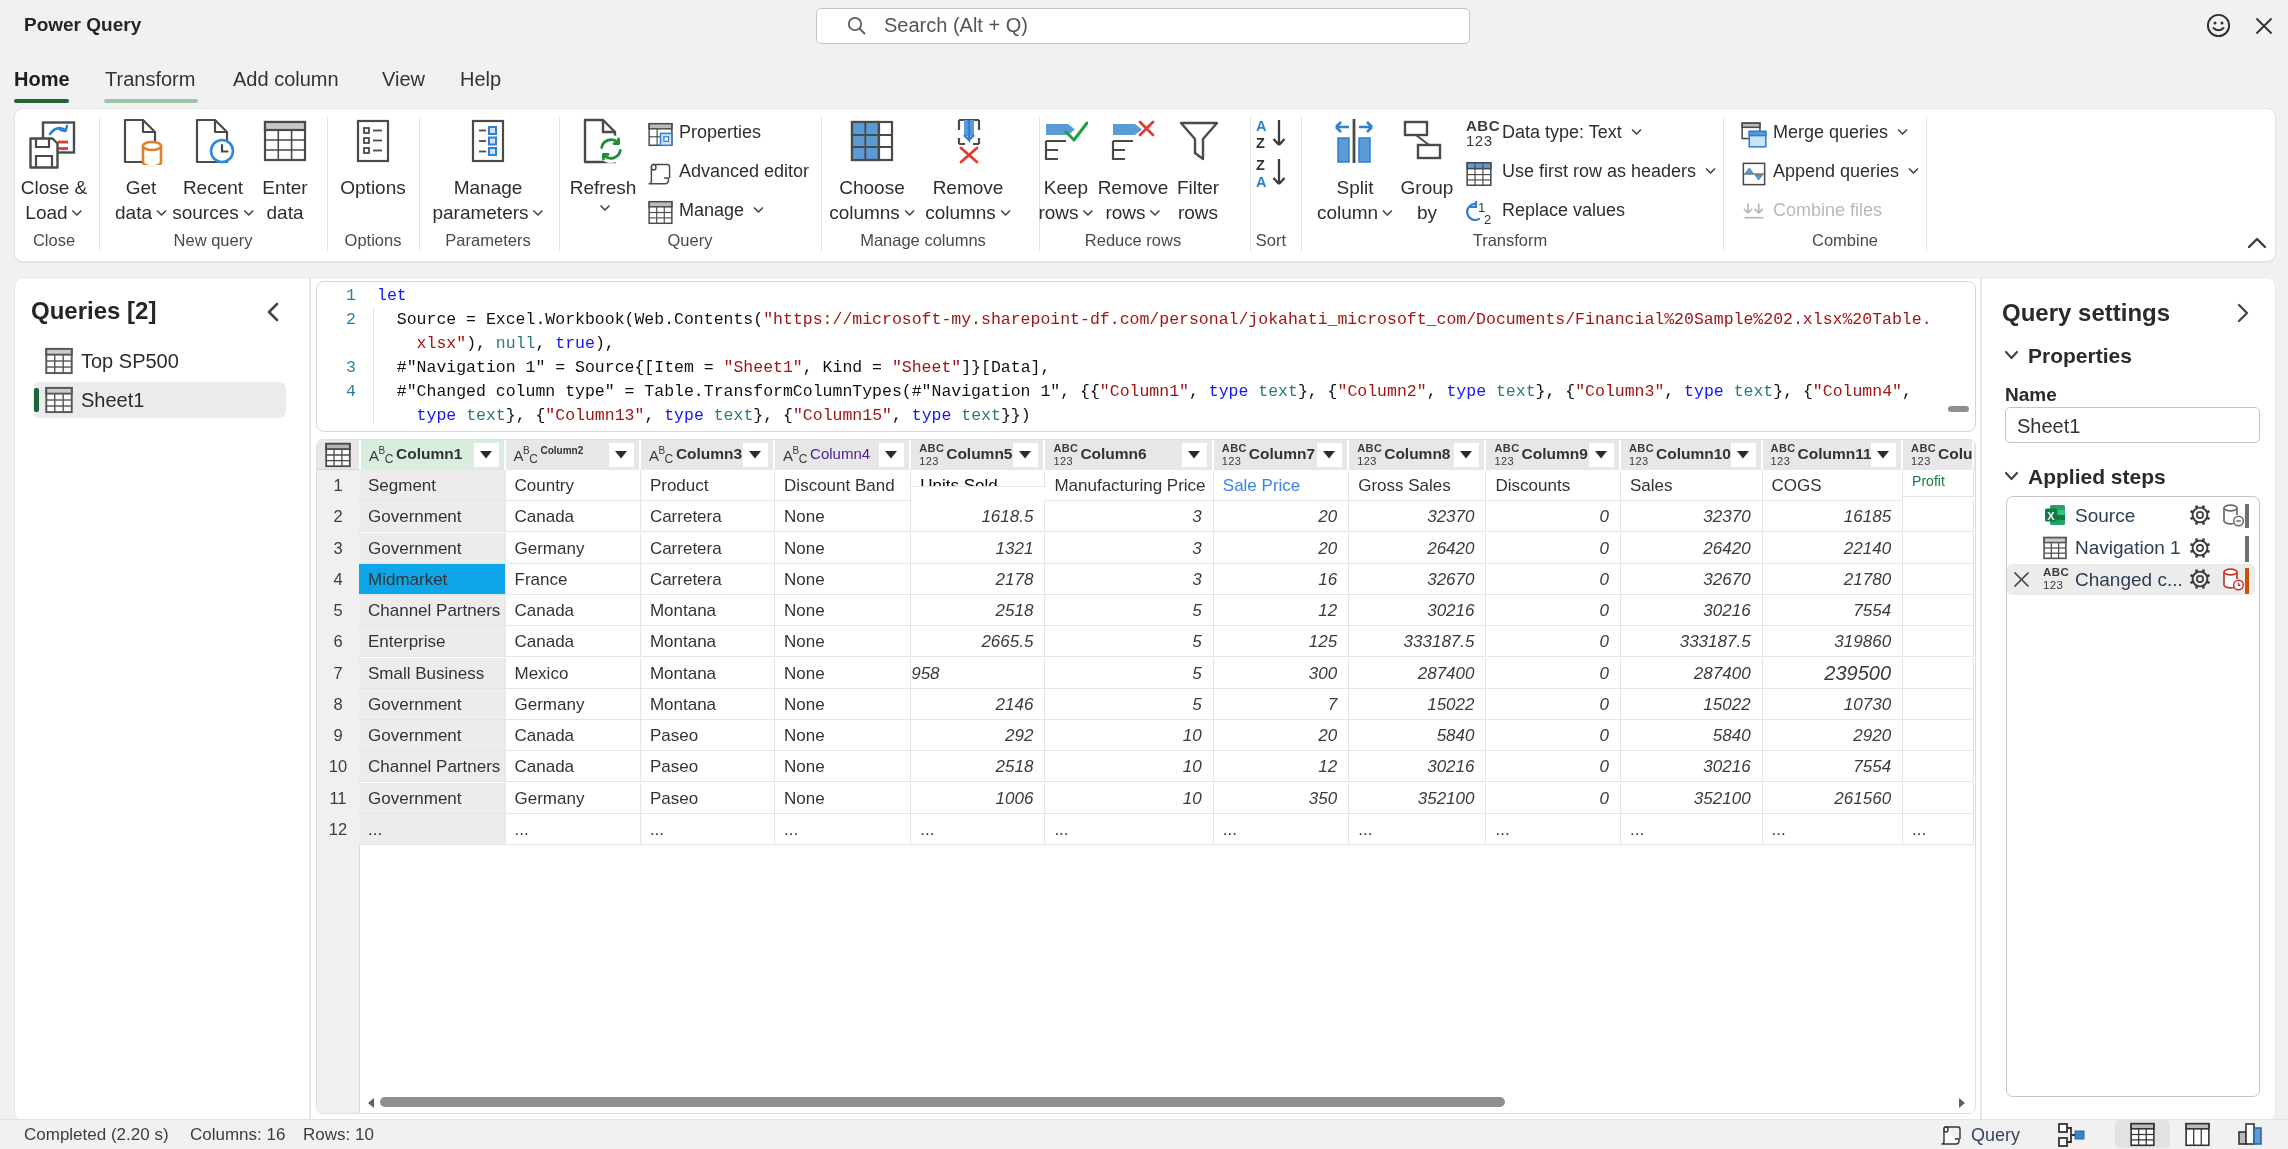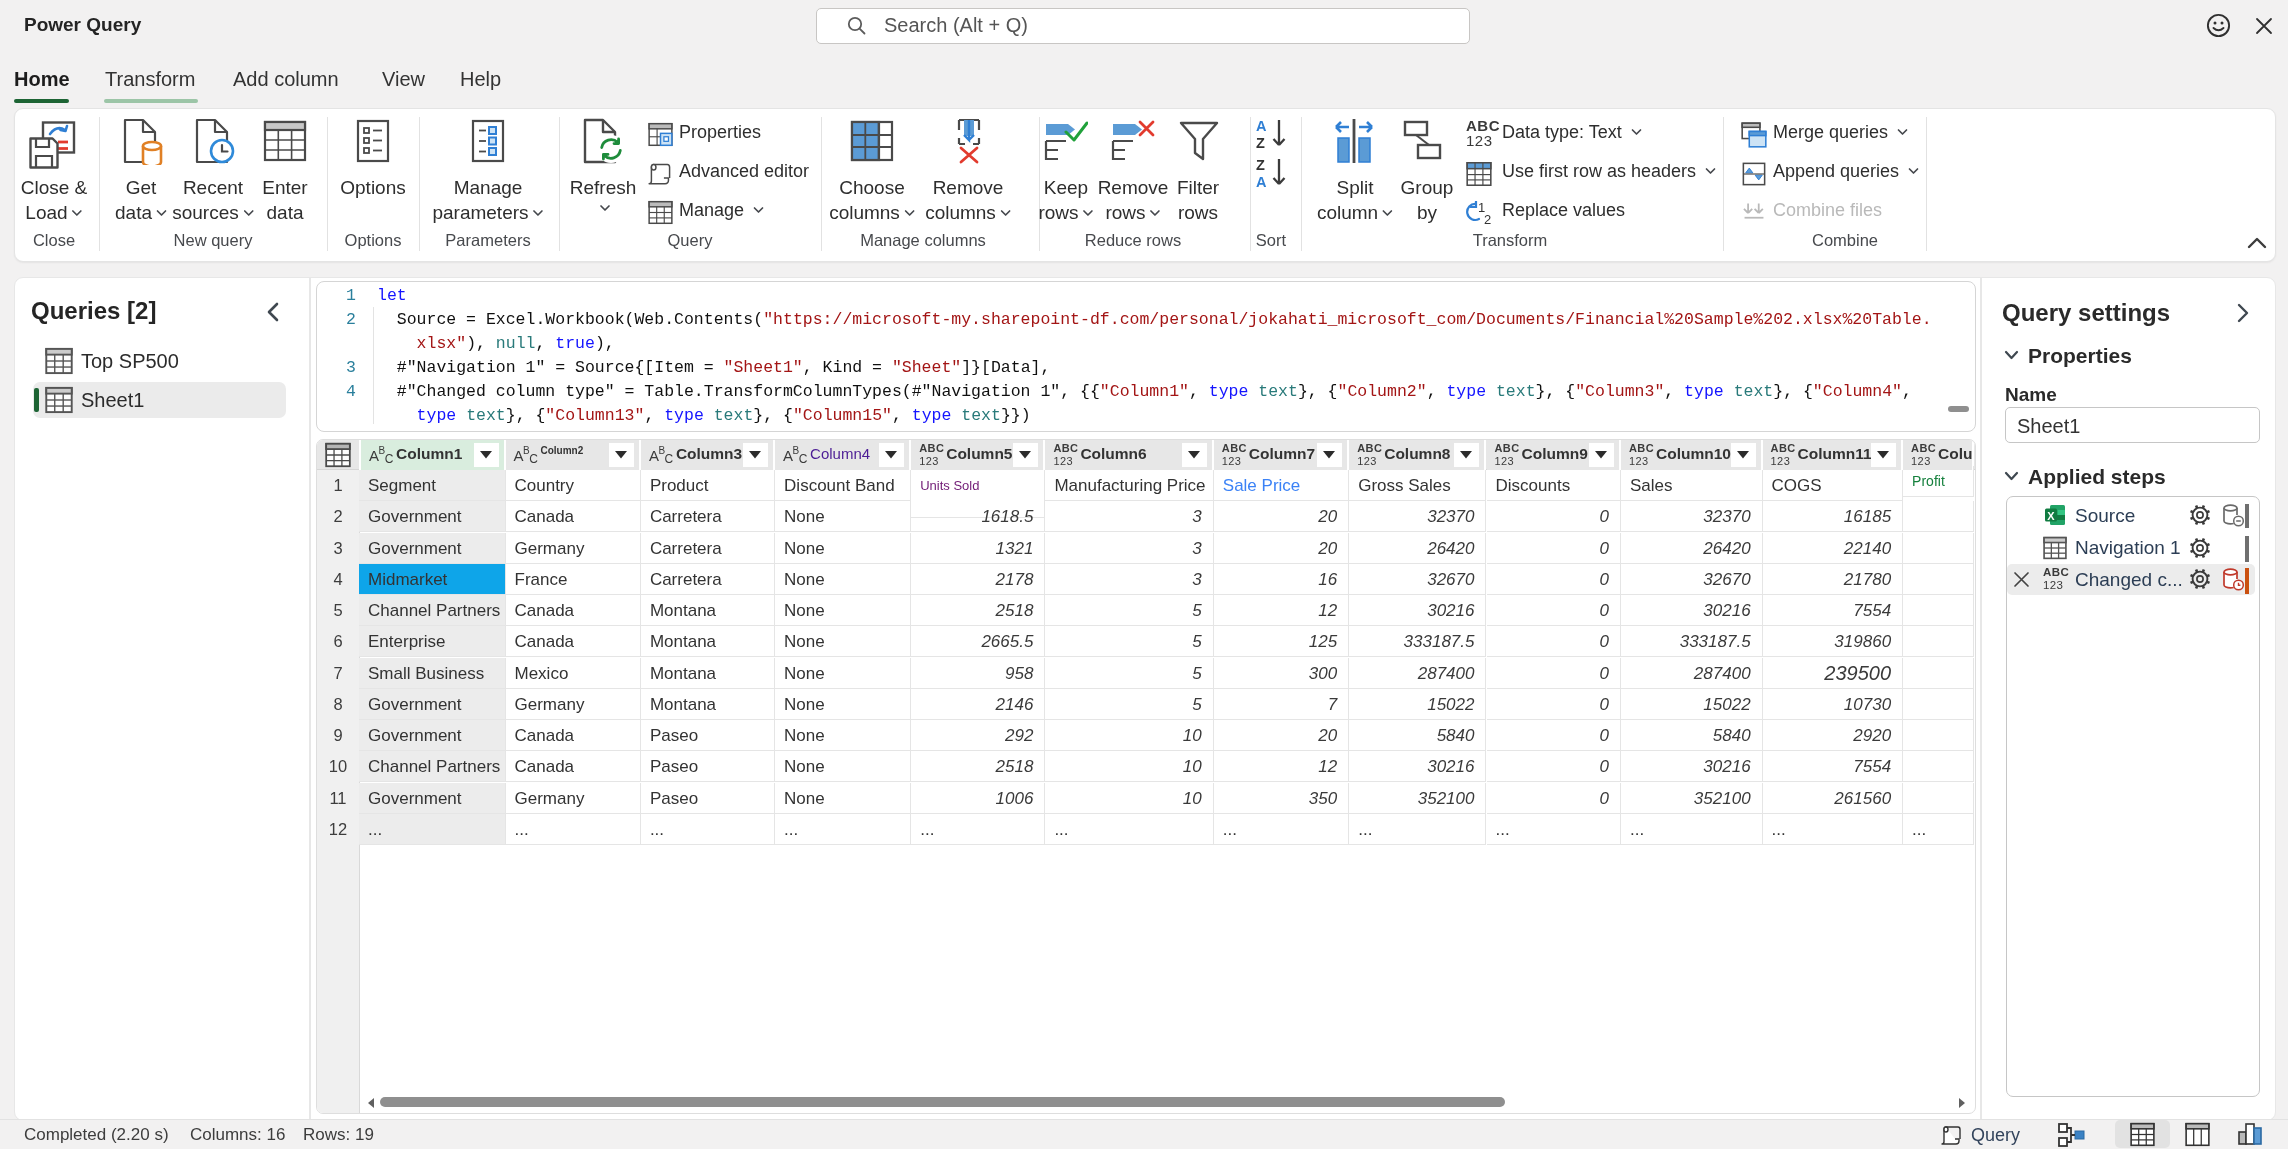--- a/index.html
+++ b/index.html
@@ -435,21 +435,21 @@
     </div>
     <div style="position:absolute;left:1586.1px;top:0;width:71.0px;height:30px;background:#e7e7e7;border-right:2px solid #fff;box-sizing:border-box">
       <div style="position:absolute;left:8px;top:2px;font-size:11px;font-weight:bold;color:#3b3b3b;line-height:13px;letter-spacing:.4px">ABC<br><span style="font-weight:normal">123</span></div>
       <div style="position:absolute;left:35px;top:5px;font-size:15.5px;font-weight:bold;color:#333;white-space:nowrap">Colu</div>
     </div>
     <div style="position:absolute;left:0;top:30.0px;width:42px;height:31.2px;font-size:16.5px;color:#3d3d3d;text-align:center;line-height:31.2px">1</div>
     <div style="position:absolute;left:42.0px;top:30.0px;width:146.5px;height:31.2px;box-sizing:border-box;border-bottom:1px solid #e5e5e5;border-right:1px solid #e5e5e5;font-size:17px;color:#333;line-height:31.2px;white-space:nowrap;overflow:hidden;background:#ececec;padding-left:9px">Segment</div>
     <div style="position:absolute;left:188.5px;top:30.0px;width:135.4px;height:31.2px;box-sizing:border-box;border-bottom:1px solid #e5e5e5;border-right:1px solid #e5e5e5;font-size:17px;color:#333;line-height:31.2px;white-space:nowrap;overflow:hidden;padding-left:9px">Country</div>
     <div style="position:absolute;left:323.9px;top:30.0px;width:134.2px;height:31.2px;box-sizing:border-box;border-bottom:1px solid #e5e5e5;border-right:1px solid #e5e5e5;font-size:17px;color:#333;line-height:31.2px;white-space:nowrap;overflow:hidden;padding-left:9px">Product</div>
     <div style="position:absolute;left:458.1px;top:30.0px;width:136.1px;height:31.2px;box-sizing:border-box;border-bottom:1px solid #e5e5e5;border-right:1px solid #e5e5e5;font-size:17px;color:#333;line-height:31.2px;white-space:nowrap;overflow:hidden;padding-left:9px">Discount Band</div>
-    <div style="position:absolute;left:594.2px;top:30.0px;width:134.2px;height:48px;box-sizing:border-box;border-bottom:1px solid #e5e5e5;border-right:1px solid #e5e5e5;font-size:13px;color:#701a75;line-height:31.2px;white-space:nowrap;overflow:hidden;padding-left:9px">Units Sold</div>
+    <div style="position:absolute;left:594.2px;top:30.0px;width:134.2px;height:17px;box-sizing:border-box;border-bottom:1px solid #e5e5e5;border-right:1px solid #e5e5e5;font-size:17px;color:#000000;line-height:31.2px;white-space:nowrap;overflow:hidden;padding-left:9px">Units Sold</div>
     <div style="position:absolute;left:728.4px;top:30.0px;width:168.4px;height:31.2px;box-sizing:border-box;border-bottom:1px solid #e5e5e5;border-right:1px solid #e5e5e5;font-size:17px;color:#333;line-height:31.2px;white-space:nowrap;overflow:hidden;padding-left:9px">Manufacturing Price</div>
     <div style="position:absolute;left:896.8px;top:30.0px;width:135.4px;height:31.2px;box-sizing:border-box;border-bottom:1px solid #e5e5e5;border-right:1px solid #e5e5e5;font-size:17px;color:#3b82f6;line-height:31.2px;white-space:nowrap;overflow:hidden;padding-left:9px">Sale Price</div>
     <div style="position:absolute;left:1032.2px;top:30.0px;width:137.3px;height:31.2px;box-sizing:border-box;border-bottom:1px solid #e5e5e5;border-right:1px solid #e5e5e5;font-size:17px;color:#333;line-height:31.2px;white-space:nowrap;overflow:hidden;padding-left:9px">Gross Sales</div>
     <div style="position:absolute;left:1169.5px;top:30.0px;width:134.5px;height:31.2px;box-sizing:border-box;border-bottom:1px solid #e5e5e5;border-right:1px solid #e5e5e5;font-size:17px;color:#333;line-height:31.2px;white-space:nowrap;overflow:hidden;padding-left:9px">Discounts</div>
     <div style="position:absolute;left:1304.0px;top:30.0px;width:141.6px;height:31.2px;box-sizing:border-box;border-bottom:1px solid #e5e5e5;border-right:1px solid #e5e5e5;font-size:17px;color:#333;line-height:31.2px;white-space:nowrap;overflow:hidden;padding-left:9px">Sales</div>
     <div style="position:absolute;left:1445.6px;top:30.0px;width:140.5px;height:31.2px;box-sizing:border-box;border-bottom:1px solid #e5e5e5;border-right:1px solid #e5e5e5;font-size:17px;color:#333;line-height:31.2px;white-space:nowrap;overflow:hidden;padding-left:9px">COGS</div>
     <div style="position:absolute;left:1586.1px;top:26px;width:71.0px;height:31.2px;box-sizing:border-box;border-bottom:1px solid #e5e5e5;border-right:1px solid #e5e5e5;font-size:14px;color:#15803d;line-height:31.2px;white-space:nowrap;overflow:hidden;padding-left:9px">Profit</div>
     <div style="position:absolute;left:0;top:61.2px;width:42px;height:31.2px;font-size:16.5px;color:#3d3d3d;text-align:center;line-height:31.2px">2</div>
     <div style="position:absolute;left:42.0px;top:61.2px;width:146.5px;height:31.2px;box-sizing:border-box;border-bottom:1px solid #e5e5e5;border-right:1px solid #e5e5e5;font-size:17px;color:#333;line-height:31.2px;white-space:nowrap;overflow:hidden;background:#ececec;padding-left:9px">Government</div>
     <div style="position:absolute;left:188.5px;top:61.2px;width:135.4px;height:31.2px;box-sizing:border-box;border-bottom:1px solid #e5e5e5;border-right:1px solid #e5e5e5;font-size:17px;color:#333;line-height:31.2px;white-space:nowrap;overflow:hidden;padding-left:9px">Canada</div>
@@ -513,21 +513,21 @@
     <div style="position:absolute;left:1032.2px;top:186.2px;width:137.3px;height:31.2px;box-sizing:border-box;border-bottom:1px solid #e5e5e5;border-right:1px solid #e5e5e5;font-size:17px;color:#333;line-height:31.2px;white-space:nowrap;overflow:hidden;text-align:right;padding-right:11px;font-style:italic;color:#3a3a3a">333187.5</div>
     <div style="position:absolute;left:1169.5px;top:186.2px;width:134.5px;height:31.2px;box-sizing:border-box;border-bottom:1px solid #e5e5e5;border-right:1px solid #e5e5e5;font-size:17px;color:#333;line-height:31.2px;white-space:nowrap;overflow:hidden;text-align:right;padding-right:11px;font-style:italic;color:#3a3a3a">0</div>
     <div style="position:absolute;left:1304.0px;top:186.2px;width:141.6px;height:31.2px;box-sizing:border-box;border-bottom:1px solid #e5e5e5;border-right:1px solid #e5e5e5;font-size:17px;color:#333;line-height:31.2px;white-space:nowrap;overflow:hidden;text-align:right;padding-right:11px;font-style:italic;color:#3a3a3a">333187.5</div>
     <div style="position:absolute;left:1445.6px;top:186.2px;width:140.5px;height:31.2px;box-sizing:border-box;border-bottom:1px solid #e5e5e5;border-right:1px solid #e5e5e5;font-size:17px;color:#333;line-height:31.2px;white-space:nowrap;overflow:hidden;text-align:right;padding-right:11px;font-style:italic;color:#3a3a3a">319860</div>
     <div style="position:absolute;left:1586.1px;top:186.2px;width:71.0px;height:31.2px;box-sizing:border-box;border-bottom:1px solid #e5e5e5;border-right:1px solid #e5e5e5;font-size:17px;color:#333;line-height:31.2px;white-space:nowrap;overflow:hidden;padding-left:9px"></div>
     <div style="position:absolute;left:0;top:217.5px;width:42px;height:31.2px;font-size:16.5px;color:#3d3d3d;text-align:center;line-height:31.2px">7</div>
     <div style="position:absolute;left:42.0px;top:217.5px;width:146.5px;height:31.2px;box-sizing:border-box;border-bottom:1px solid #e5e5e5;border-right:1px solid #e5e5e5;font-size:17px;color:#333;line-height:31.2px;white-space:nowrap;overflow:hidden;background:#ececec;padding-left:9px">Small Business</div>
     <div style="position:absolute;left:188.5px;top:217.5px;width:135.4px;height:31.2px;box-sizing:border-box;border-bottom:1px solid #e5e5e5;border-right:1px solid #e5e5e5;font-size:17px;color:#333;line-height:31.2px;white-space:nowrap;overflow:hidden;padding-left:9px">Mexico</div>
     <div style="position:absolute;left:323.9px;top:217.5px;width:134.2px;height:31.2px;box-sizing:border-box;border-bottom:1px solid #e5e5e5;border-right:1px solid #e5e5e5;font-size:17px;color:#333;line-height:31.2px;white-space:nowrap;overflow:hidden;padding-left:9px">Montana</div>
     <div style="position:absolute;left:458.1px;top:217.5px;width:136.1px;height:31.2px;box-sizing:border-box;border-bottom:1px solid #e5e5e5;border-right:1px solid #e5e5e5;font-size:17px;color:#333;line-height:31.2px;white-space:nowrap;overflow:hidden;padding-left:9px">None</div>
-    <div style="position:absolute;left:594.2px;top:217.5px;width:134.2px;height:31.2px;box-sizing:border-box;border-bottom:1px solid #e5e5e5;border-right:1px solid #e5e5e5;font-size:17px;color:#333;line-height:31.2px;white-space:nowrap;overflow:hidden;text-align:right;padding-right:11px;font-style:italic;color:#3a3a3a">958</div>
+    <div style="position:absolute;left:594.2px;top:217.5px;width:134.2px;height:31.2px;box-sizing:border-box;border-bottom:1px solid #e5e5e5;border-right:1px solid #e5e5e5;font-size:17px;color:#333;line-height:31.2px;white-space:nowrap;overflow:hidden;padding-right:11px;font-style:italic;color:#3a3a3a">958</div>
     <div style="position:absolute;left:728.4px;top:217.5px;width:168.4px;height:31.2px;box-sizing:border-box;border-bottom:1px solid #e5e5e5;border-right:1px solid #e5e5e5;font-size:17px;color:#333;line-height:31.2px;white-space:nowrap;overflow:hidden;text-align:right;padding-right:11px;font-style:italic;color:#3a3a3a">5</div>
     <div style="position:absolute;left:896.8px;top:217.5px;width:135.4px;height:31.2px;box-sizing:border-box;border-bottom:1px solid #e5e5e5;border-right:1px solid #e5e5e5;font-size:17px;color:#333;line-height:31.2px;white-space:nowrap;overflow:hidden;text-align:right;padding-right:11px;font-style:italic;color:#3a3a3a">300</div>
     <div style="position:absolute;left:1032.2px;top:217.5px;width:137.3px;height:31.2px;box-sizing:border-box;border-bottom:1px solid #e5e5e5;border-right:1px solid #e5e5e5;font-size:17px;color:#333;line-height:31.2px;white-space:nowrap;overflow:hidden;text-align:right;padding-right:11px;font-style:italic;color:#3a3a3a">287400</div>
     <div style="position:absolute;left:1169.5px;top:217.5px;width:134.5px;height:31.2px;box-sizing:border-box;border-bottom:1px solid #e5e5e5;border-right:1px solid #e5e5e5;font-size:17px;color:#333;line-height:31.2px;white-space:nowrap;overflow:hidden;text-align:right;padding-right:11px;font-style:italic;color:#3a3a3a">0</div>
     <div style="position:absolute;left:1304.0px;top:217.5px;width:141.6px;height:31.2px;box-sizing:border-box;border-bottom:1px solid #e5e5e5;border-right:1px solid #e5e5e5;font-size:17px;color:#333;line-height:31.2px;white-space:nowrap;overflow:hidden;text-align:right;padding-right:11px;font-style:italic;color:#3a3a3a">287400</div>
     <div style="position:absolute;left:1445.6px;top:217.5px;width:140.5px;height:31.2px;box-sizing:border-box;border-bottom:1px solid #e5e5e5;border-right:1px solid #e5e5e5;font-size:20px;color:#333;line-height:31.2px;white-space:nowrap;overflow:hidden;text-align:right;padding-right:11px;font-style:italic;color:#3a3a3a">239500</div>
     <div style="position:absolute;left:1586.1px;top:217.5px;width:71.0px;height:31.2px;box-sizing:border-box;border-bottom:1px solid #e5e5e5;border-right:1px solid #e5e5e5;font-size:17px;color:#333;line-height:31.2px;white-space:nowrap;overflow:hidden;padding-left:9px"></div>
     <div style="position:absolute;left:0;top:248.8px;width:42px;height:31.2px;font-size:16.5px;color:#3d3d3d;text-align:center;line-height:31.2px">8</div>
     <div style="position:absolute;left:42.0px;top:248.8px;width:146.5px;height:31.2px;box-sizing:border-box;border-bottom:1px solid #e5e5e5;border-right:1px solid #e5e5e5;font-size:17px;color:#333;line-height:31.2px;white-space:nowrap;overflow:hidden;background:#ececec;padding-left:9px">Government</div>
     <div style="position:absolute;left:188.5px;top:248.8px;width:135.4px;height:31.2px;box-sizing:border-box;border-bottom:1px solid #e5e5e5;border-right:1px solid #e5e5e5;font-size:17px;color:#333;line-height:31.2px;white-space:nowrap;overflow:hidden;padding-left:9px">Germany</div>
@@ -684,21 +684,21 @@
     <path d="M3 5 v13 c0 1.6 2.9 2.9 6.5 2.9 c1.2 0 2.3 -.15 3.2 -.4 l3.3 -8.4 v-7.1 z" fill="#fff" stroke="none"></path>
     <path d="M3 5 v13 c0 1.6 2.9 2.9 6.5 2.9 q1.7 0 3.2 -.4 M16 12 V5" fill="none" stroke="#c0392b" stroke-width="1.7"></path>
     <ellipse cx="9.5" cy="5" rx="6.5" ry="2.9" fill="#fff" stroke="#c0392b" stroke-width="1.7"></ellipse>
     <circle cx="17.5" cy="18" r="4.8" fill="#fff" stroke="#c0392b" stroke-width="1.5"></circle>
     <path d="M17.5 15.8 v2.4 h1.9" fill="none" stroke="#c0392b" stroke-width="1.4"></path>
   </svg>
 <div class="a" style="left:2245px;top:568px;width:4px;height:26px;background:#ca5010"></div>
 <div class="a" style="left:0px;top:1119px;width:2288px;height:30px;background:#f2f1f1;border-top:1px solid #e2e2e2"></div>
 <div class="a" style="left:24px;top:1125px;font-size:17px;color:#3d3d3d">Completed (2.20 s)</div>
 <div class="a" style="left:190px;top:1125px;font-size:17px;color:#3d3d3d">Columns: 16</div>
-<div class="a" style="left:303px;top:1125px;font-size:17px;color:#3d3d3d">Rows: 19</div>
+<div class="a" style="left:303px;top:1125px;font-size:17px;color:#3d3d3d">Rows: 10</div>
 <svg class="ic" style="left:1941px;top:1124px" width="22" height="22" viewBox="0 0 44 44">
 <path d="M10 6 q-4 0 -4 5 v24 q0 5 -4 5 h28 q6 0 6 -6 v-4 h-8" fill="#fff" stroke="#333" stroke-width="2.8" stroke-linejoin="round"></path>
 <path d="M10 6 h24 q4 0 4 5 v19" fill="none" stroke="#333" stroke-width="2.8"></path>
 <path d="M6 11 q0 -5 4 -5 q4 0 4 5 q0 5 -4 5 q-4 0 -4 -5" fill="#fff" stroke="#333" stroke-width="2.8"></path>
 </svg>
 <div class="a" style="left:1971px;top:1125px;font-size:18px;color:#33445c">Query</div>
 <svg class="ic" style="left:2058px;top:1123px" width="28" height="24" viewBox="0 0 28 24">
 <rect x="1" y="1" width="8" height="8" fill="#fff" stroke="#333" stroke-width="1.8"></rect>
 <rect x="1" y="15" width="8" height="8" fill="#fff" stroke="#333" stroke-width="1.8"></rect>
 <rect x="17" y="8" width="9" height="8" fill="#3b82c4" stroke="#2b6aa3" stroke-width="1"></rect>

